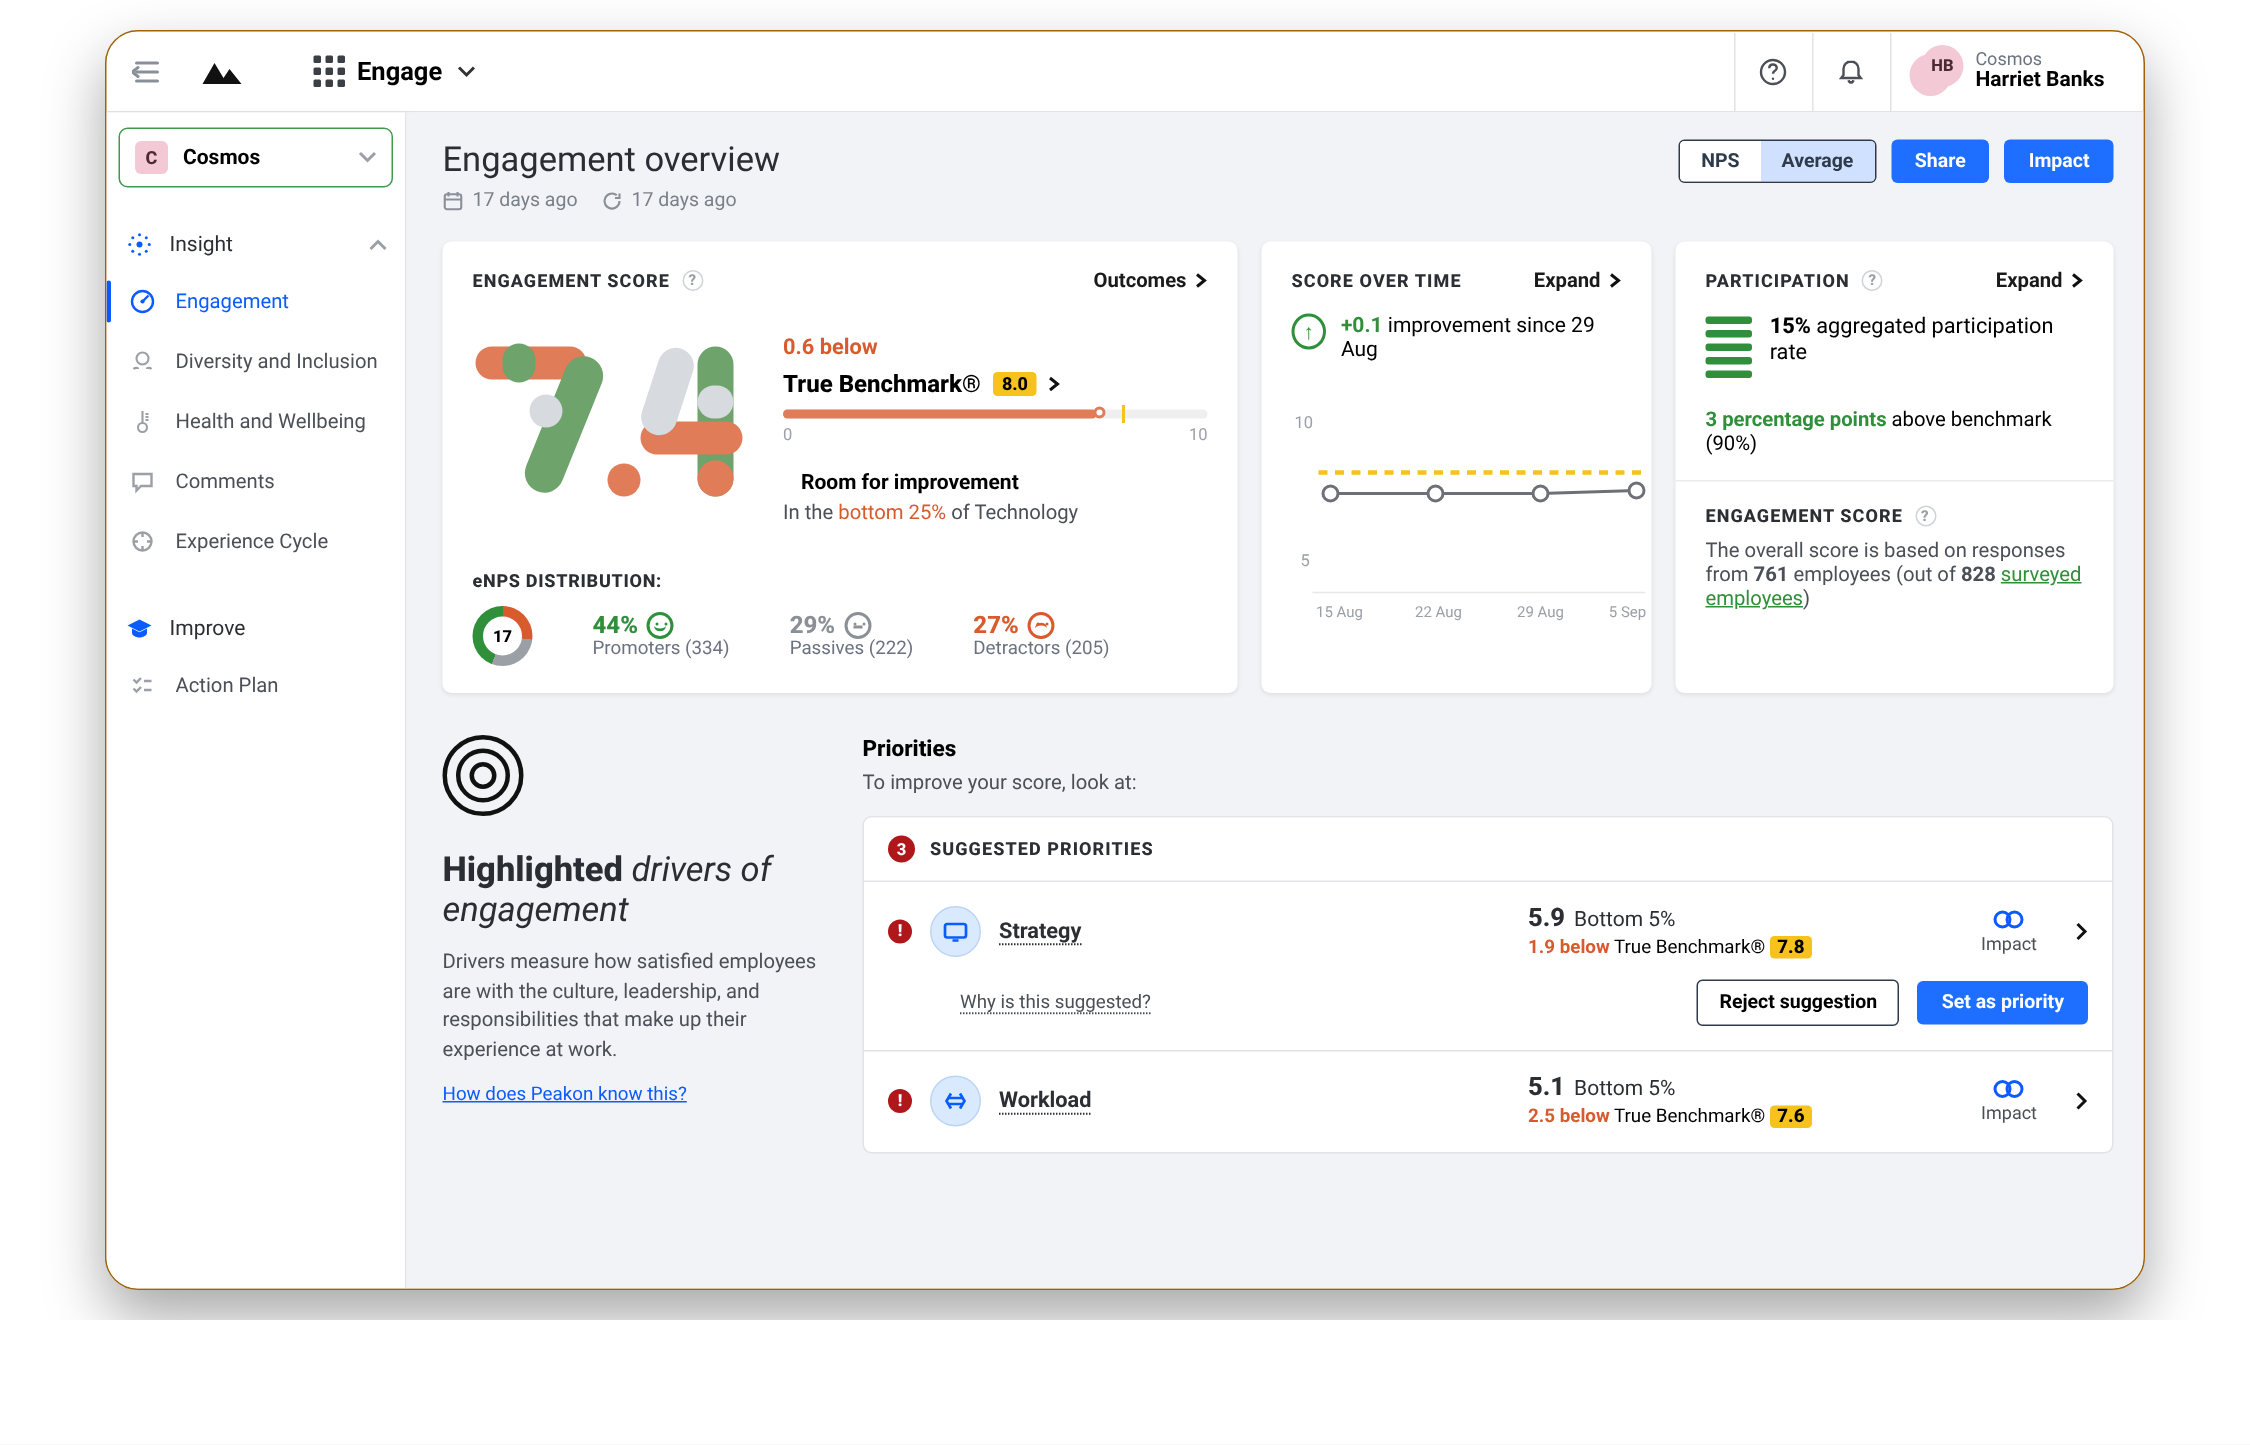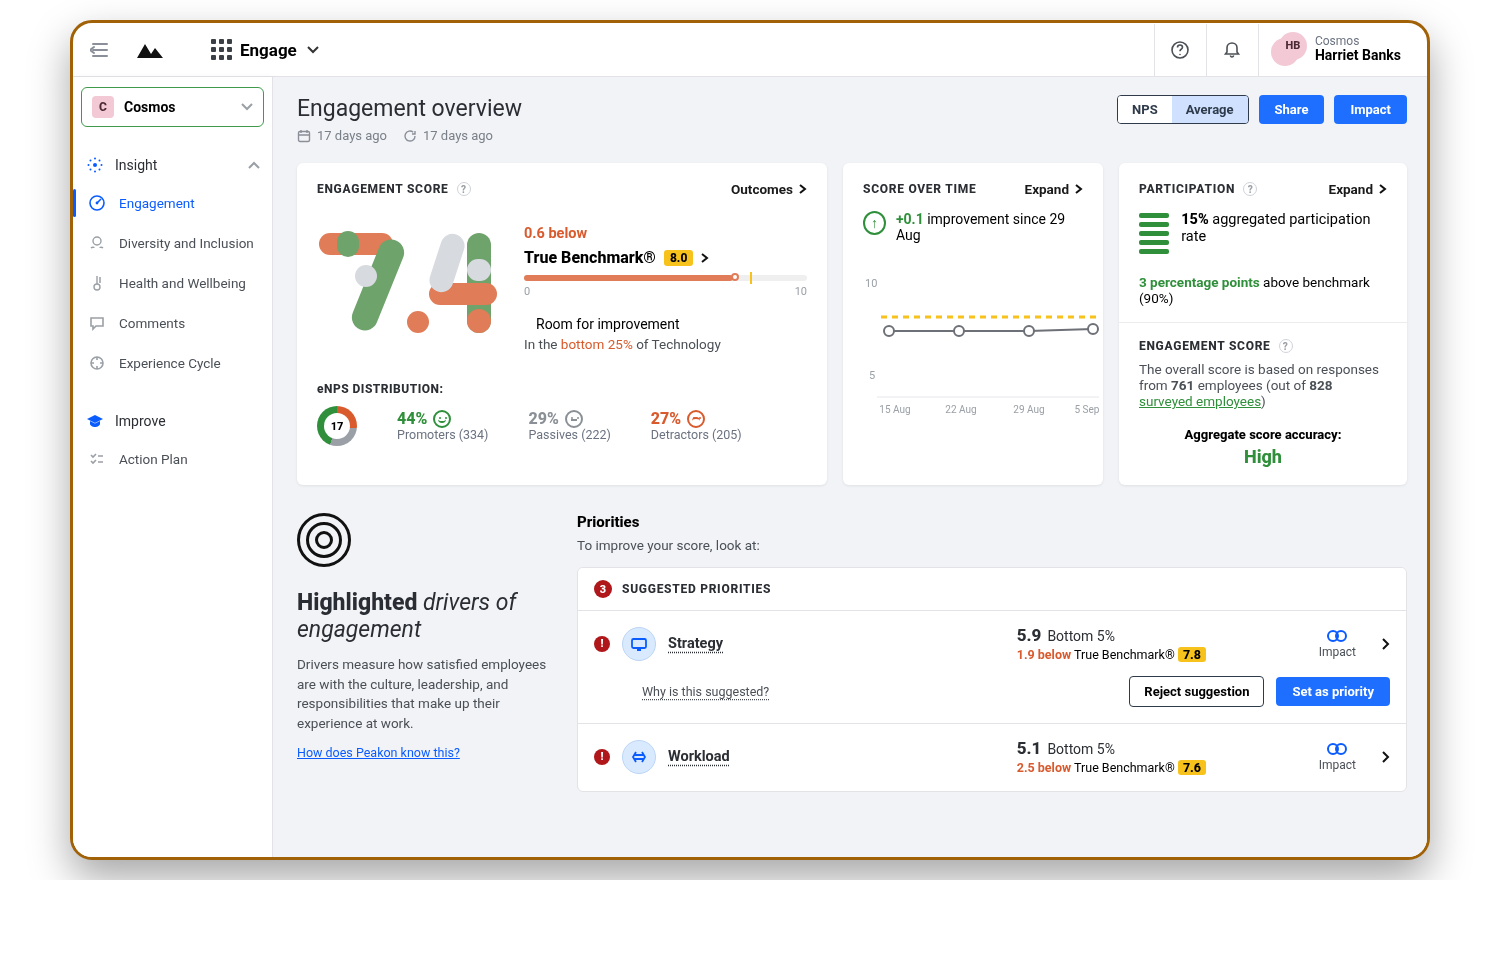--- a/index.html
+++ b/index.html
@@ -15,21 +15,21 @@
   --bg:#f2f3f6;
   --red:#b0171a;
   --sidebar-active:#0b5cff;
   --badge-pink:#f3c9d6;
 }
 *{box-sizing:border-box;font-family:-apple-system,BlinkMacSystemFont,"Segoe UI",Roboto,Helvetica,Arial,sans-serif;}
 html,body{margin:0;padding:0;background:#fff;}
 body{display:flex;justify-content:center;padding:20px;}
 .frame{
   width:1360px;height:840px;border-radius:22px;overflow:hidden;
-  box-shadow:0 18px 40px rgba(0,0,0,.35);border:3px solid #a16207;
+  box-shadow:0 18px 40px rgba(0,0,0,.35);border:1px solid #a16207;
   display:flex;flex-direction:column;background:#fff;position:relative;
 }
 .topbar{
   height:54px;border-bottom:1px solid var(--border);display:flex;align-items:center;
   padding:0 14px 0 10px;gap:14px;
 }
 .hamburger{width:34px;height:34px;border-radius:8px;display:flex;align-items:center;justify-content:center;cursor:pointer;}
 .hamburger svg{stroke:#8a8f99;}
 .logo{width:38px;height:38px;display:flex;align-items:center;justify-content:center;}
 .app-switch{display:flex;align-items:center;gap:8px;margin-left:28px;cursor:pointer;}
@@ -89,21 +89,21 @@
 .tb-row{display:flex;align-items:center;gap:8px;margin-top:6px;}
 .tb-label{font-weight:800;font-size:16px;}
 .tb-badge{background:var(--yellow);border-radius:3px;padding:1px 6px;font-weight:800;font-size:12px;}
 .scale{margin-top:8px;}
 .scale .bar{height:6px;background:#efefef;border-radius:3px;position:relative;}
 .scale .fill{position:absolute;inset:0;width:74%;background:linear-gradient(90deg,#e07c57,#e07c57);border-radius:3px;}
 .scale .marker{position:absolute;top:-3px;width:2px;height:12px;background:#f6c21b;}
 .scale .dot{position:absolute;top:-2px;width:8px;height:8px;border-radius:50%;background:#fff;border:2px solid #e07c57;}
 .scale-labels{display:flex;justify-content:space-between;font-size:11px;color:#9aa0a6;margin-top:4px;}
 .room{margin-top:18px;}
-.room .h{font-weight:400;font-size:14px;padding-left:12px;}
+.room .h{font-weight:700;font-size:14px;padding-left:12px;}
 .room .p{font-size:13.5px;color:#4b5057;margin-top:4px;}
 .room .p .o{color:var(--orange);}
 .enps{margin-top:30px;}
 .enps .label{font-size:12px;letter-spacing:.04em;font-weight:800;color:#2b2e33;}
 .enps-row{display:flex;align-items:center;gap:40px;margin-top:10px;}
 .donut{width:40px;height:40px;border-radius:50%;background:conic-gradient(#d85a2d 0 97deg,#9aa0a6 97deg 201deg,#2f8f3a 201deg 360deg);display:flex;align-items:center;justify-content:center;}
 .donut .hole{width:26px;height:26px;border-radius:50%;background:#fff;display:flex;align-items:center;justify-content:center;font-weight:800;font-size:11px;}
 .dist{display:flex;flex-direction:column;line-height:1.15;}
 .dist .pct{font-weight:800;font-size:16px;display:flex;align-items:center;gap:6px;}
 .dist .lbl{font-size:12.5px;color:#6b7280;}
@@ -532,24 +532,20 @@
           </div>
           <div class="hr"></div>
           <div class="es-block">
             <div class="es-title">
                 <span>ENGAGEMENT SCORE</span>
                 <span class="q">?</span>
               </div>
             <div class="es-p">
               <span>The overall score is based on responses from </span><b>761</b><span> employees (out of </span><b>828</b> <a href="#">surveyed employees</a><span>)</span>
             </div>
-            <div class="acc">
-              <div class="lbl">Aggregate score accuracy:</div>
-              <div class="val">High</div>
-            </div>
           </div>
         </div>
       </div>
 
       <div class="priorities">
         <div class="p-left">
           <div class="bull">
               <div class="r2">
                 <div class="r3"></div>
               </div>

